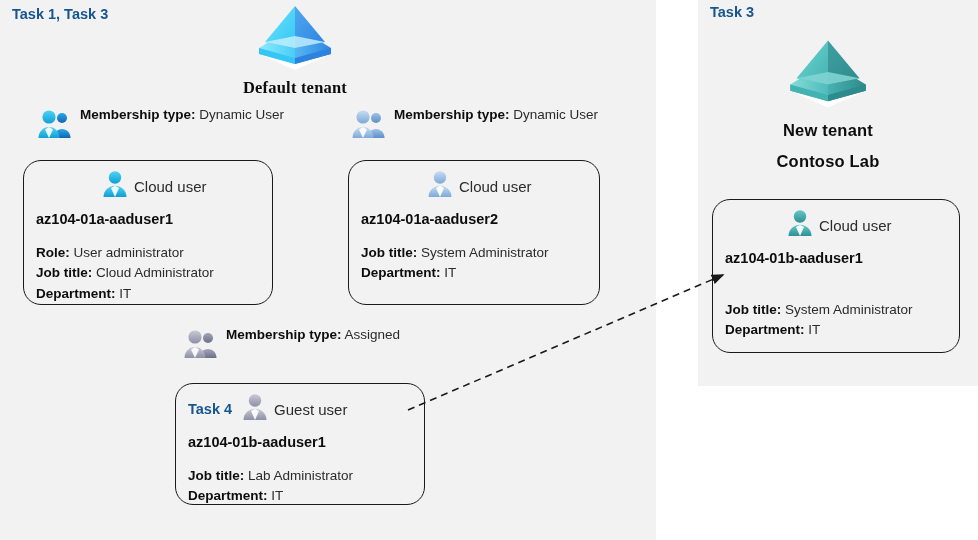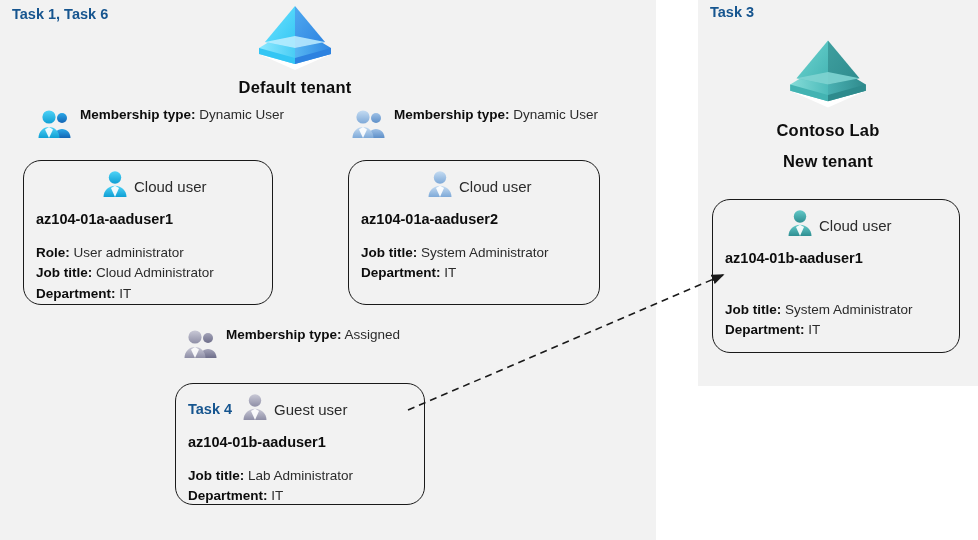--- a/index.html
+++ b/index.html
@@ -38,21 +38,21 @@
   
   .tenant { position: absolute; text-align: center; }
   .tenant-name {
     font-weight: bold;
     font-size: 16.5px;
     color: #0d0d0d;
     white-space: nowrap;
     letter-spacing: .2px;
   }
   #tenant-default { left: 215px; top: 2px; width: 160px; }
-  #tenant-default .tenant-name { margin-top: 4px; }
+  #tenant-default .tenant-name { margin-top: 4px; font-family: Liberation Serif, serif; }
   #tenant-new { left: 748px; top: 36px; width: 160px; }
   #tenant-new .tenant-name { margin-top: 6px; line-height: 1.5; }
 
   .azlogo { display: block; margin: 0 auto; }
 
   
   .group {
     position: absolute;
     display: flex;
     align-items: flex-start;
@@ -135,21 +135,21 @@
   }
 </style>
 </head>
 <body>
 
 <div id="canvas">
 
   <div class="panel" id="panel-left"></div>
   <div class="panel" id="panel-right"></div>
 
-  <div class="task-label" id="task12-label">Task 1, Task 6</div>
+  <div class="task-label" id="task12-label">Task 1, Task 3</div>
   <div class="task-label" id="task3-label">Task 3</div>
 
   <div class="tenant" id="tenant-default">
     <span>
       <svg class="azlogo" width="80" height="72" viewBox="0 0 80 72" aria-hidden="true">
         <defs>
           <linearGradient id="dtL" x1="0" y1="0" x2="1" y2="1">
             <stop offset="0" stop-color="#6fe4ff"></stop>
               <stop offset="1" stop-color="#34c6f4"></stop>
           </linearGradient>
@@ -205,22 +205,22 @@
         <polygon points="40,30 76,52 40,68 4,52" fill="#ffffff"></polygon>
         <polygon points="4,46 40,24 40,62 4,52" fill="url(#ntBL)"></polygon>
         <polygon points="76,46 40,24 40,62 76,52" fill="url(#ntBR)"></polygon>
         <polygon points="40,62 4,52 4,46 40,56" fill="#43b3b2"></polygon>
         <polygon points="40,62 76,52 76,46 40,56" fill="#2e8b8d"></polygon>
         <polygon points="40,4 40,46 10,40" fill="url(#ntL)"></polygon>
         <polygon points="40,4 40,46 70,40" fill="url(#ntR)"></polygon>
         <polygon points="40,46 10,40 40,34 70,40" fill="#7fd4d2" opacity=".9"></polygon>
       </svg>
     </span>
+    <div class="tenant-name">New  tenant</div>
     <div class="tenant-name">Contoso Lab</div>
-    <div class="tenant-name">New  tenant</div>
   </div>
 
   <div class="group" id="group-cloud-admins">
     <span class="group-icon">
       <svg width="34" height="30" viewBox="0 0 34 30" aria-hidden="true">
         <defs>
           <linearGradient id="gc1" x1="0" y1="0" x2="0" y2="1">
             <stop offset="0" stop-color="#4fd3f7"></stop>
               <stop offset="1" stop-color="#0f9fd4"></stop>
           </linearGradient>

